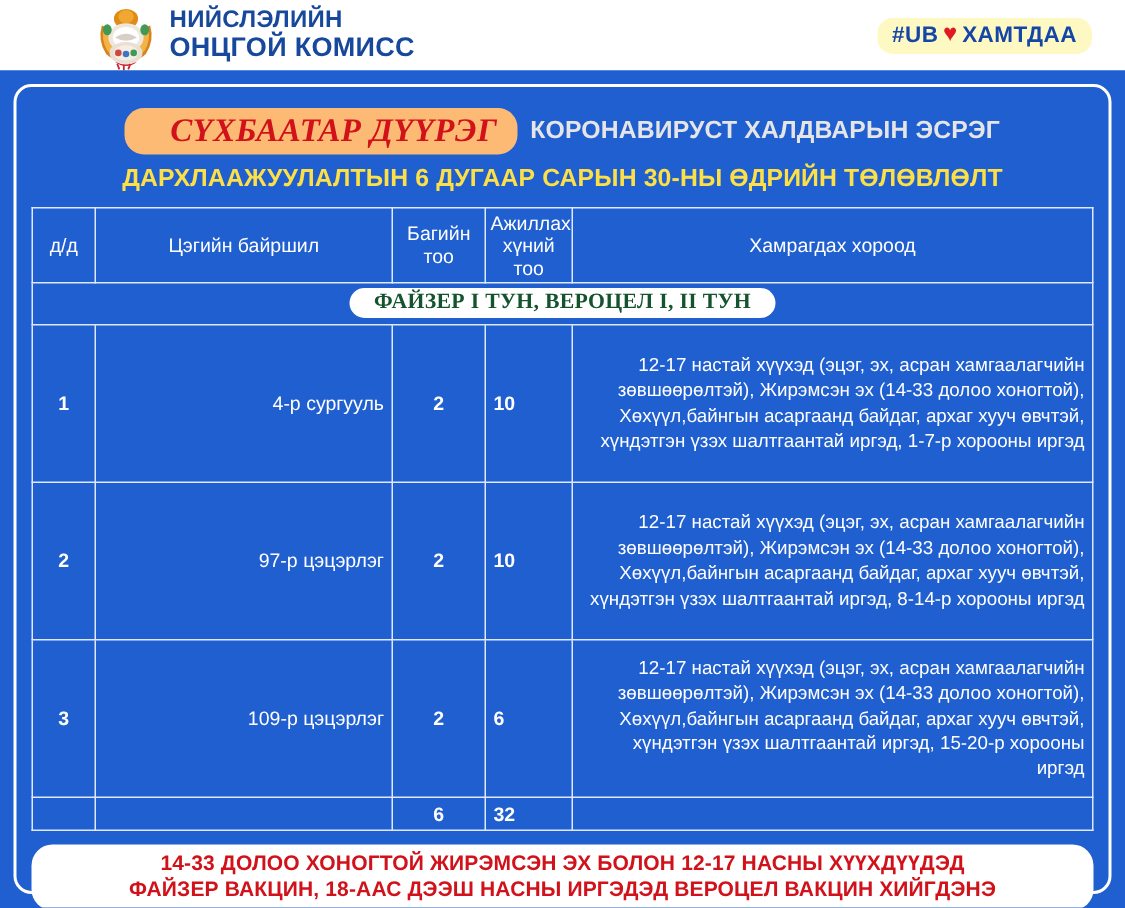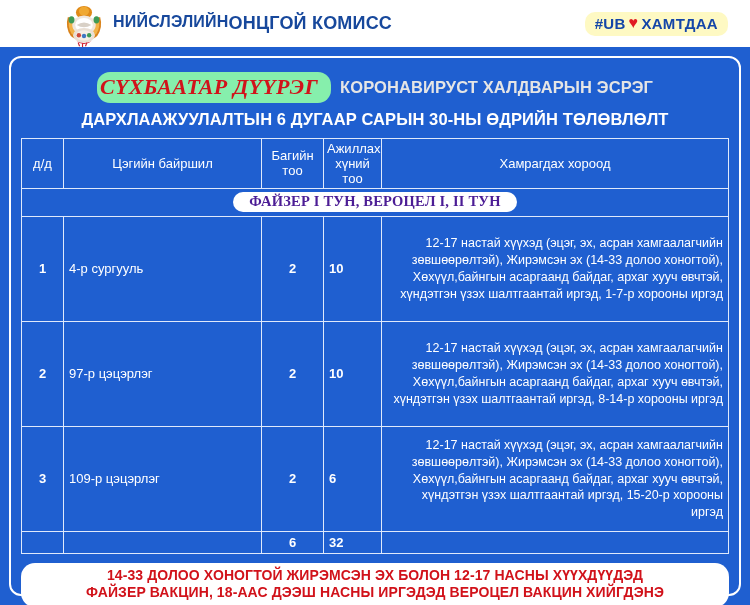--- a/index.html
+++ b/index.html
@@ -19,21 +19,21 @@
     align-items: center;
   }
   .brand {
     display: flex;
     align-items: center;
     gap: 7px;
     margin-left: 62px;
   }
   .emblem { width: 44px; height: 46px; display: block; flex: 0 0 auto; margin-top: 2px; }
   .brand-text {
-    display: flex; justify-content: center;
+    display: flex; flex-direction: column; justify-content: center;
     line-height: 1.03;
   }
   .brand-line1 {
     font-size: 16px; font-weight: bold; color: #17489c;
     letter-spacing: .2px;
   }
   .brand-line2 {
     font-size: 18px; font-weight: bold; color: #17489c;
     letter-spacing: .2px;
   }
@@ -70,37 +70,37 @@
   
   .title-block {
     text-align: center;
     padding: 7px 0 9px 0;
   }
   .title-row1 {
     display: flex; align-items: center; justify-content: center;
     gap: 9px; white-space: nowrap;
   }
   .pill-red {
-    background: #86efac;
+    background: #fdba74;
     border-radius: 13px;
-    padding: 2px 13px 3px 3px;
+    padding: 2px 13px 3px 30px;
     color: #d1121a;
     font-family: "Liberation Serif", serif;
     font-weight: bold;
     font-style: italic;
     font-size: 22px;
     letter-spacing: .3px;
     line-height: 1.18;
   }
   .title-plain {
     color: #e5e5e5; font-weight: bold; font-size: 16.5px;
     letter-spacing: .1px;
   }
   .title-row2 {
-    color: #ffffff; font-weight: bold; font-size: 16.5px;
+    color: #fde047; font-weight: bold; font-size: 16.5px;
     margin-top: 7px; letter-spacing: .1px; white-space: nowrap;
   }
 
   
   .tbl {
     width: 100%;
     border-collapse: collapse;
     table-layout: fixed;
     background: #1f5fd0;
   }
@@ -112,36 +112,36 @@
     vertical-align: middle;
   }
   .tbl th {
     font-weight: normal;
     font-size: 13px;
     text-align: center;
     height: 44px;
     padding: 2px 3px;
   }
   .c-idx   { width: 42px;  text-align: center; }
-  .c-loc   { width: 198px; text-align: left; padding-left: 8px; }
+  .c-loc   { width: 198px; text-align: right; padding-left: 8px; }
   .c-team  { width: 62px;  text-align: center; }
   .c-staff { width: 58px;  text-align: left; }
   .c-khoroo{ text-align: right; padding-left: 6px; }
 
   .section-row td {
     text-align: center;
     padding: 3px 0 4px 0;
     background: #1f5fd0;
   }
   .pill-section {
     display: inline-block;
     background: #ffffff;
     border-radius: 11px;
     padding: 1px 16px 2px 16px;
-    color: #4c1d95;
+    color: #14532d;
     font-family: "Liberation Serif", serif;
     font-weight: bold;
     font-size: 14.5px;
     letter-spacing: .2px;
   }
 
   .data-row td { height: 105px; }
   .data-row .c-idx,
   .data-row .c-team,
   .data-row .c-staff { font-weight: bold; font-size: 13px; }

